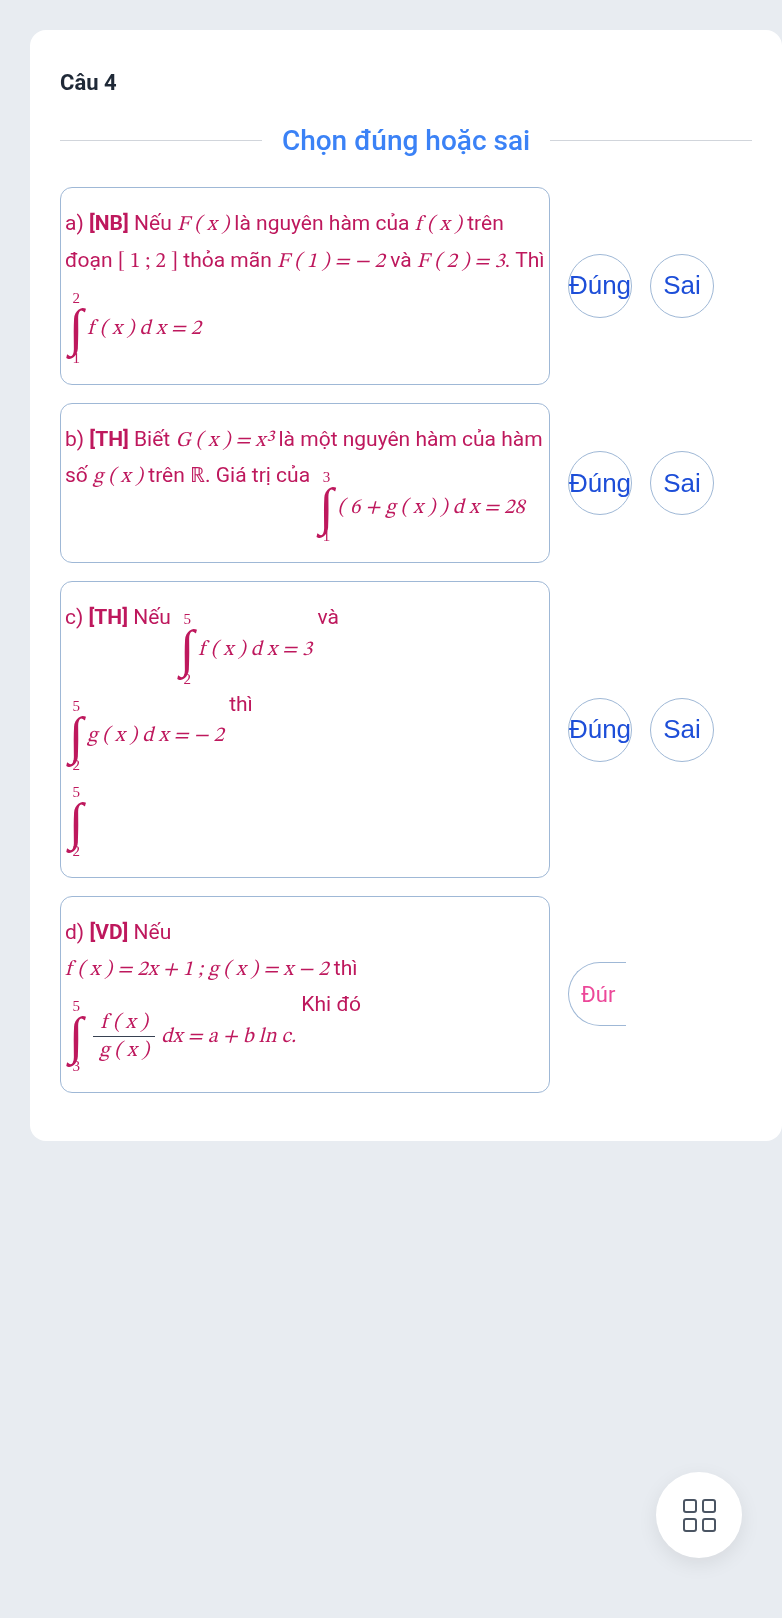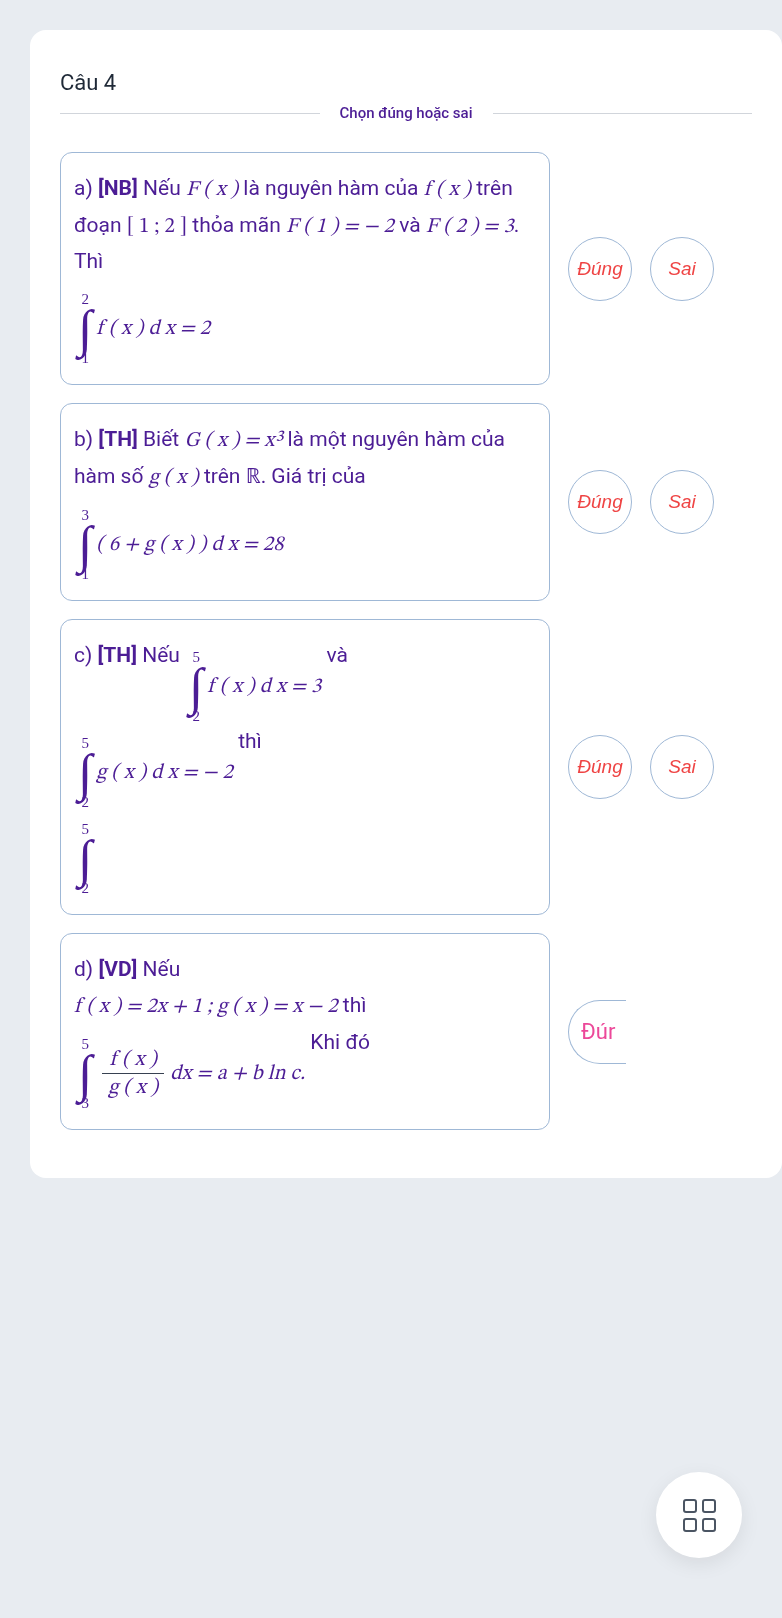--- a/index.html
+++ b/index.html
@@ -13,23 +13,23 @@
       width: 782px;
       color: #1f2937;
     }
     .card {
       background: #fff;
       border-radius: 16px;
       margin: 30px 0 0 30px;
       padding: 40px 30px 30px 30px;
     }
     .q-title {
-      font-weight: 400;
+      font-weight: 700;
       font-size: 22px;
-      margin-bottom: 9px;
+      margin-bottom: 29px;
       color: #1f2937;
     }
     .q-prompt {
       font-size: 22px;
       line-height: 1.6;
       color: #374151;
       margin-bottom: 30px;
     }
     .math {
       font-family: 'Cambria Math', 'STIX Two Math', serif;
@@ -39,53 +39,52 @@
       align-items: center;
       margin-bottom: 30px;
     }
     .divider-line {
       flex: 1;
       height: 1px;
       background: #d1d5db;
     }
     .divider-text {
       padding: 0 20px;
-      color: #4c1d95;
-      font-size: 15px;
+      color: #3b82f6;
+      font-size: 28px;
       font-weight: 500;
     }
     .option-row {
       display: flex;
       align-items: center;
       gap: 18px;
       margin-bottom: 18px;
     }
     .option-box {
       flex: 0 0 490px;
       border: 1.5px solid #9fb8d6;
       border-radius: 12px;
-      padding: 18px 13px;
+      padding: 18px 4px;
       font-size: 21px;
       line-height: 1.7;
-      color: #4c1d95;
+      color: #be185d;
     }
     .btn-circle {
       width: 64px;
       height: 64px;
       border-radius: 50%;
       border: 1.5px solid #9fb8d6;
       background: #fff;
       display: flex;
       align-items: center;
       justify-content: center;
-      font-size: 19px;
-      color: #ef4444;
+      font-size: 26px;
+      color: #1d4ed8;
       cursor: pointer;
       flex-shrink: 0;
-      font-style: italic;
     }
     .bb {
       font-family: serif;
       font-weight: normal;
     }
     
     .int-box {
       display: inline-flex;
       flex-direction: column;
       align-items: center;

